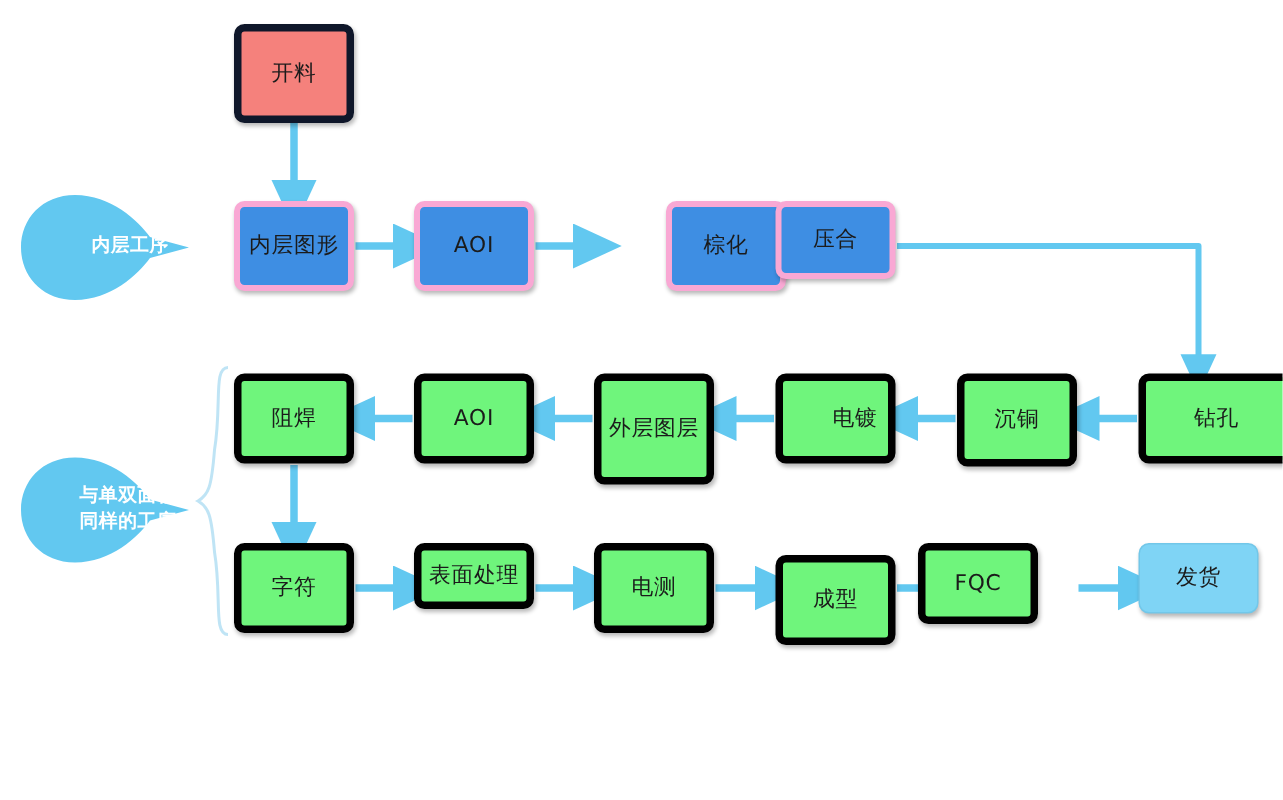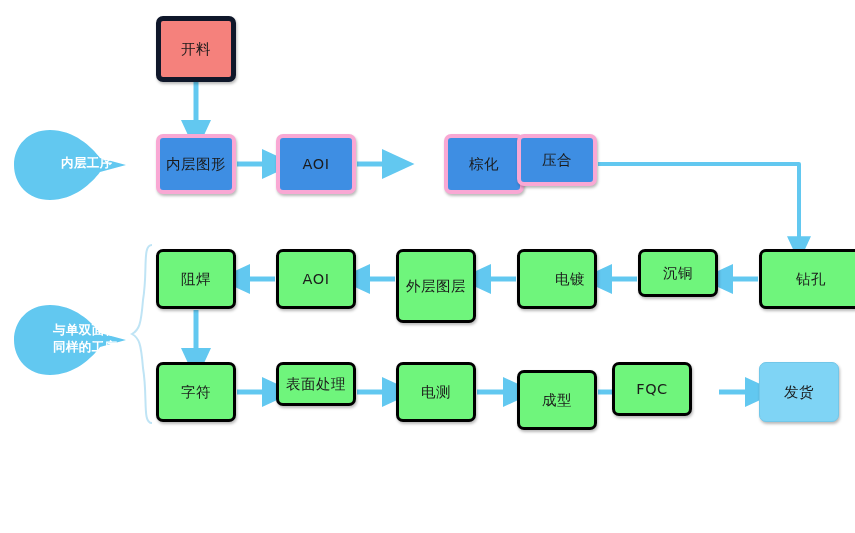--- a/index.html
+++ b/index.html
@@ -45,21 +45,21 @@
   .node.start {
     background: #F5817C;
     border: 5px solid #0f172a;
   }
   .node.blue {
     background: #3E8EE3;
     border: 4px solid #f9a8d4;
   }
   .node.green {
     background: #6FF57C;
-    border: 3px solid #000000;
+    border: 5px solid #000000;
   }
   .node.ship {
     background: #7FD4F5;
     border: 1px solid #72c7e9;
   }
   .pin {
     position: absolute;
     z-index: 3;
   }
   .pin-label {
@@ -162,21 +162,21 @@
   </div>
   <div class="node green" style="left:276px; top:249px; width:80px; height:60px;">
     <span>AOI</span>
   </div>
   <div class="node green" style="left:396px; top:249px; width:80px; height:74px;">
     <span>外层图层</span>
   </div>
   <div class="node green" style="left:517px; top:249px; width:80px; height:60px;padding-left:26px;">
     <span>电镀</span>
   </div>
-  <div class="node green" style="left:638px; top:249px; width:80px; height:48px;">
+  <div class="node green" style="left:638px; top:249px; width:80px; height:62px;">
     <span>沉铜</span>
   </div>
   <div class="node green" style="left:759px; top:249px; width:104px; height:60px;">
     <span>钻孔</span>
   </div>
 
   <div class="node green" style="left:156px; top:362px; width:80px; height:60px;">
     <span>字符</span>
   </div>
   <div class="node green" style="left:276px; top:362px; width:80px; height:44px;">
@@ -184,18 +184,18 @@
   </div>
   <div class="node green" style="left:396px; top:362px; width:80px; height:60px;">
     <span>电测</span>
   </div>
   <div class="node green" style="left:517px; top:370px; width:80px; height:60px;">
     <span>成型</span>
   </div>
   <div class="node green" style="left:612px; top:362px; width:80px; height:54px;text-align:right;">
     <span>FQC</span>
   </div>
-  <div class="node ship" style="left:759px; top:362px; width:80px; height:60px;text-align:center;">
+  <div class="node ship" style="left:759px; top:362px; width:80px; height:47px;text-align:center;">
     <span>发货</span>
   </div>
 
 
 </div>
 
 </body></html>

